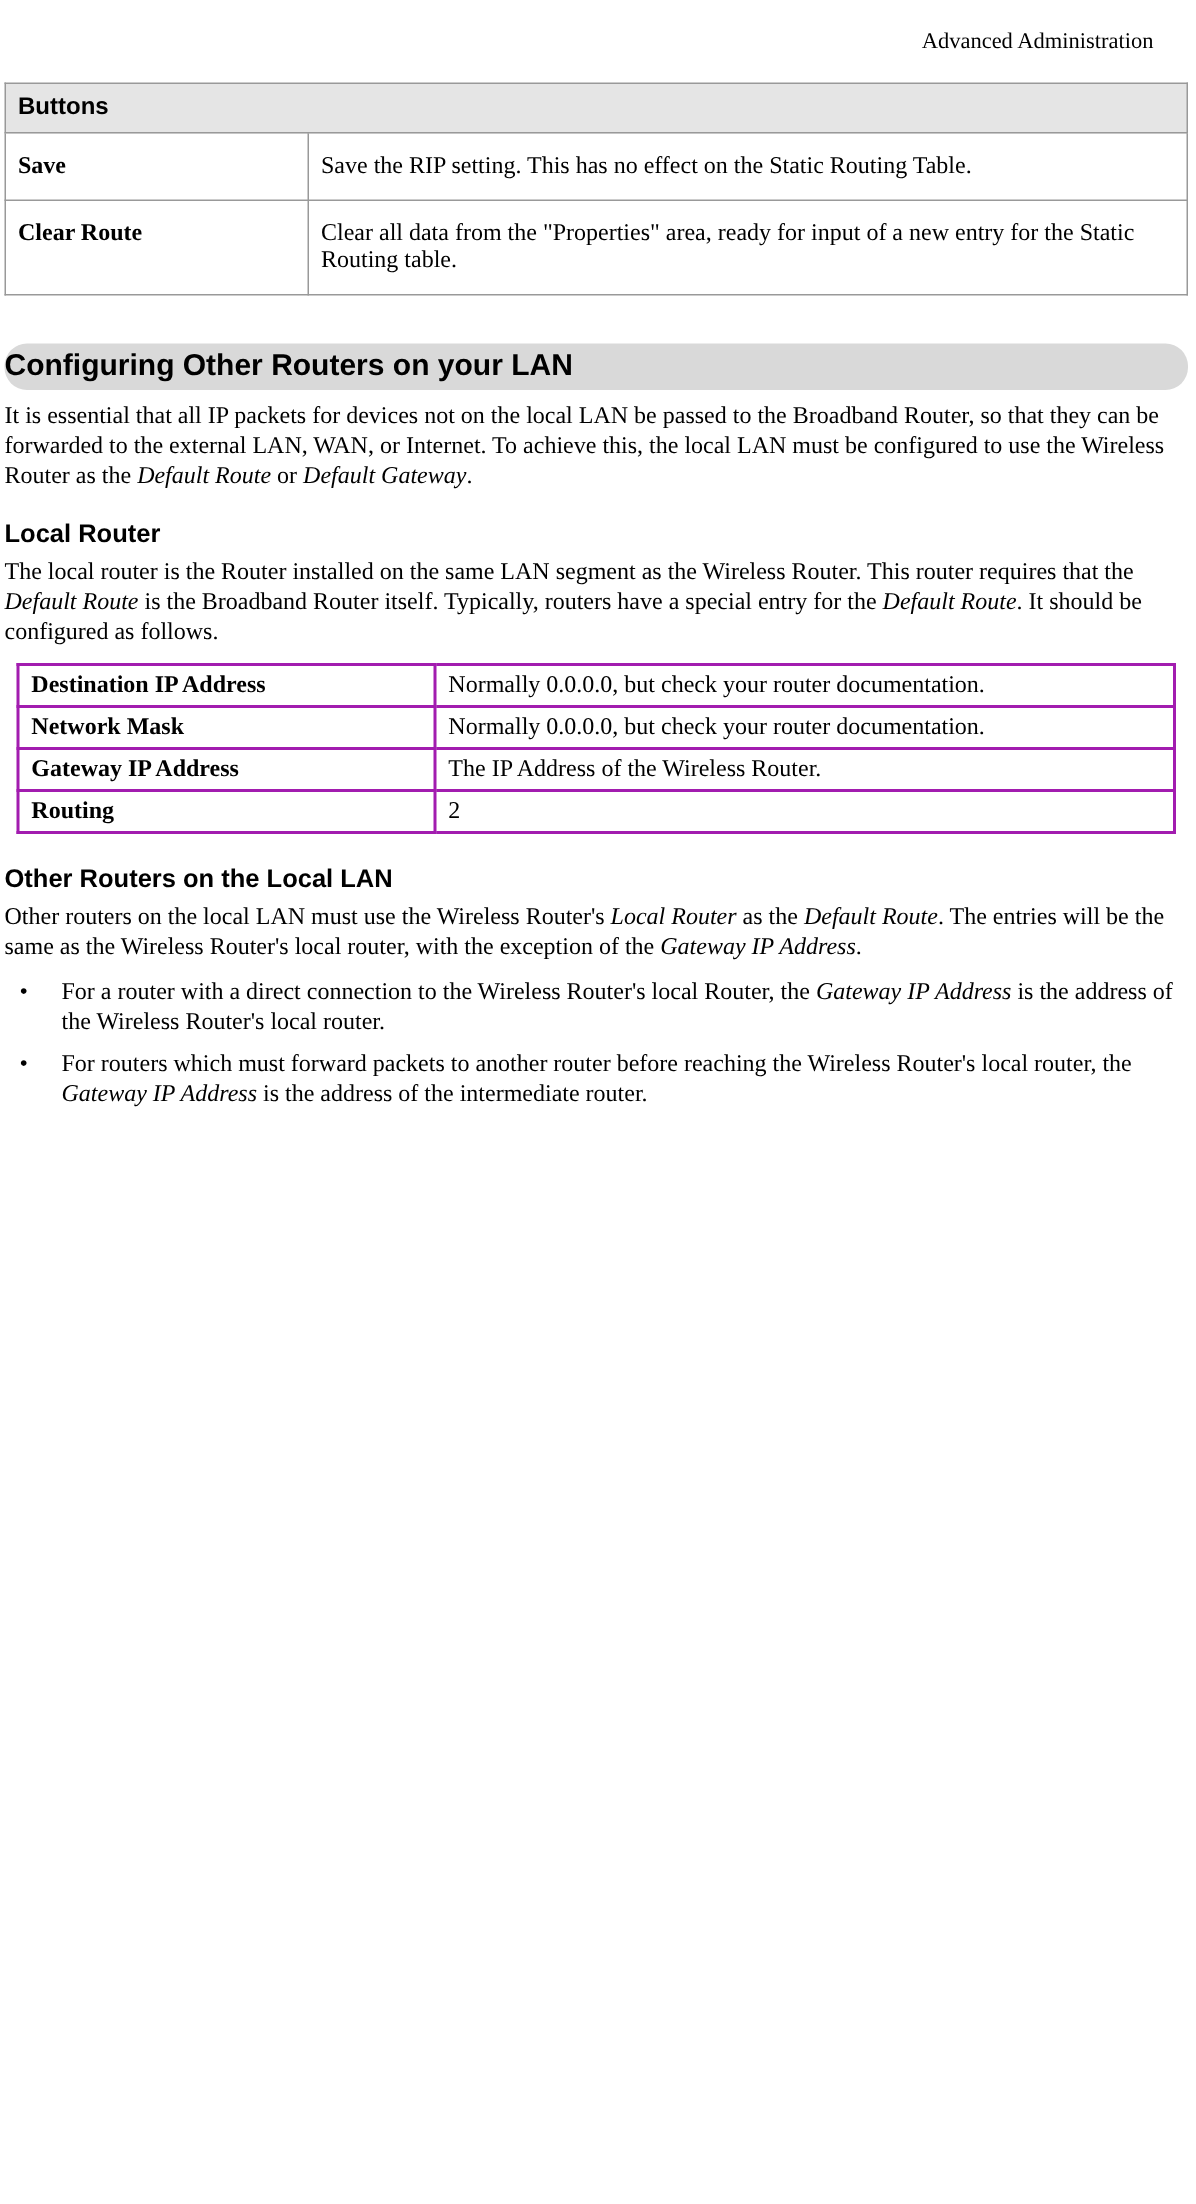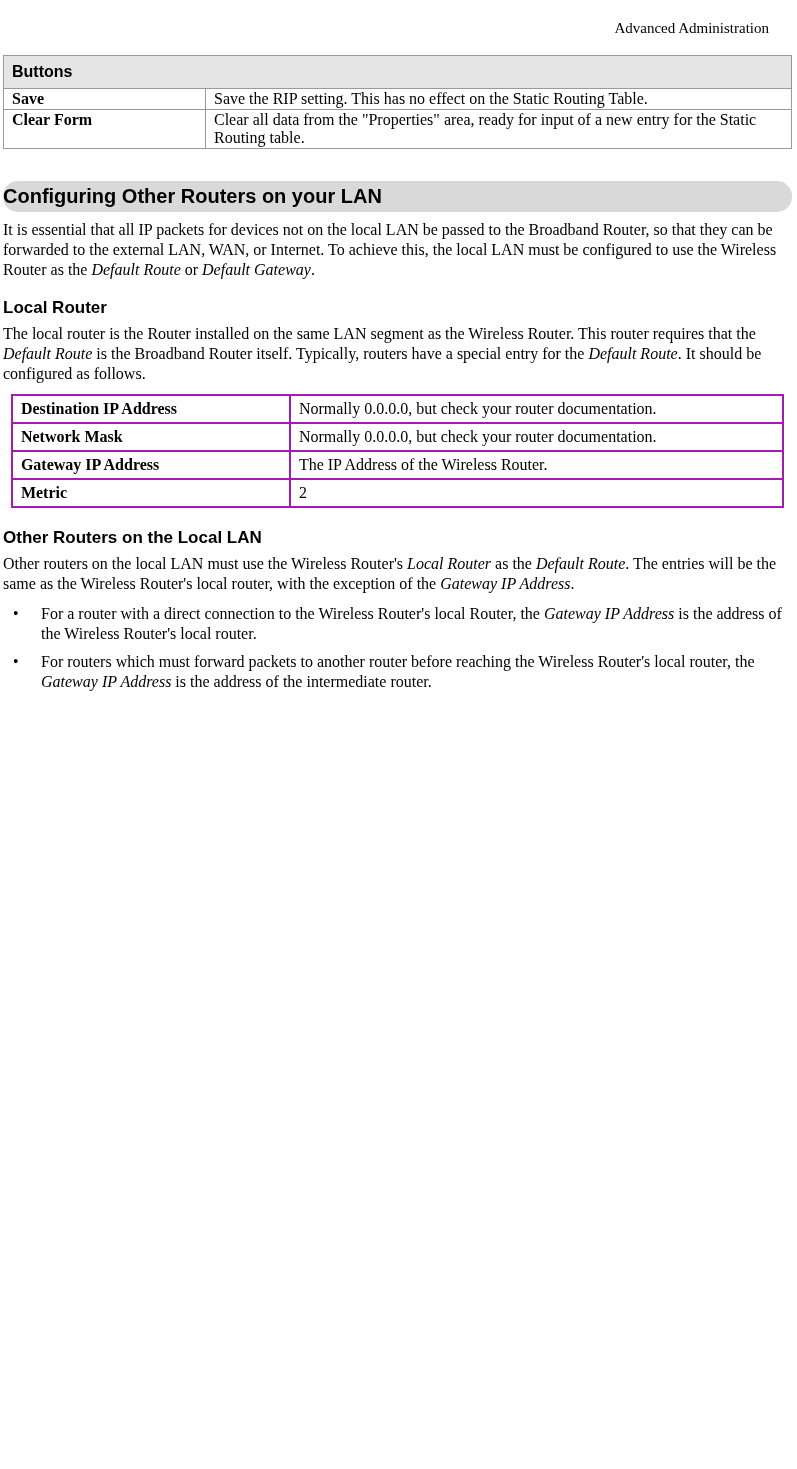--- a/index.html
+++ b/index.html
@@ -25,21 +25,21 @@
     .content {
       padding: 0 5px 0 3px;
     }
     table.data {
       border-collapse: collapse;
       width: 100%;
       margin-bottom: 32px;
     }
     table.data td, table.data th {
       border: 1px solid #999;
-      padding: 1px 8px;
+      padding: 13px 8px;
       vertical-align: top;
       text-align: left;
       font-size: 16px;
       font-weight: normal;
     }
     table.data .label-cell {
       font-weight: bold;
       width: 185px;
     }
     table.data .section-header {
@@ -115,21 +115,21 @@
     <table class="data">
       <tbody>
           <tr>
         <td class="section-header" colspan="2">Buttons</td>
       </tr>
       <tr>
         <td class="label-cell">Save</td>
         <td>Save the RIP setting. This has no effect on the Static Routing Table.</td>
       </tr>
       <tr>
-        <td class="label-cell">Clear Form</td>
+        <td class="label-cell">Clear Route</td>
         <td>Clear all data from the "Properties" area, ready for input of a new entry for the Static Routing table.</td>
       </tr>
     </tbody>
       </table>
 
     <h2 class="section-title">Configuring Other Routers on your LAN</h2>
     <p class="body">
       <span>It is essential that all IP packets for devices not on the local LAN be passed to the Broadband Router, so that they can be forwarded to the external LAN, WAN, or Internet. To achieve this, the local LAN must be configured to use the Wireless Router as the </span><em>Default Route</em><span> or </span><em>Default Gateway</em><span>.</span>
     </p>
 
@@ -146,21 +146,21 @@
       </tr>
       <tr>
         <td class="cfg-label">Network Mask</td>
         <td>Normally 0.0.0.0, but check your router documentation.</td>
       </tr>
       <tr>
         <td class="cfg-label">Gateway IP Address</td>
         <td>The IP Address of the Wireless Router.</td>
       </tr>
       <tr>
-        <td class="cfg-label">Metric</td>
+        <td class="cfg-label">Routing</td>
         <td>2</td>
       </tr>
     </tbody>
       </table>
 
     <h3 class="sub-title">Other Routers on the Local LAN</h3>
     <p class="body">
       <span>Other routers on the local LAN must use the Wireless Router's </span><em>Local Router</em><span> as the </span><em>Default Route</em><span>. The entries will be the same as the Wireless Router's local router, with the exception of the </span><em>Gateway IP Address</em><span>.</span>
     </p>
 

